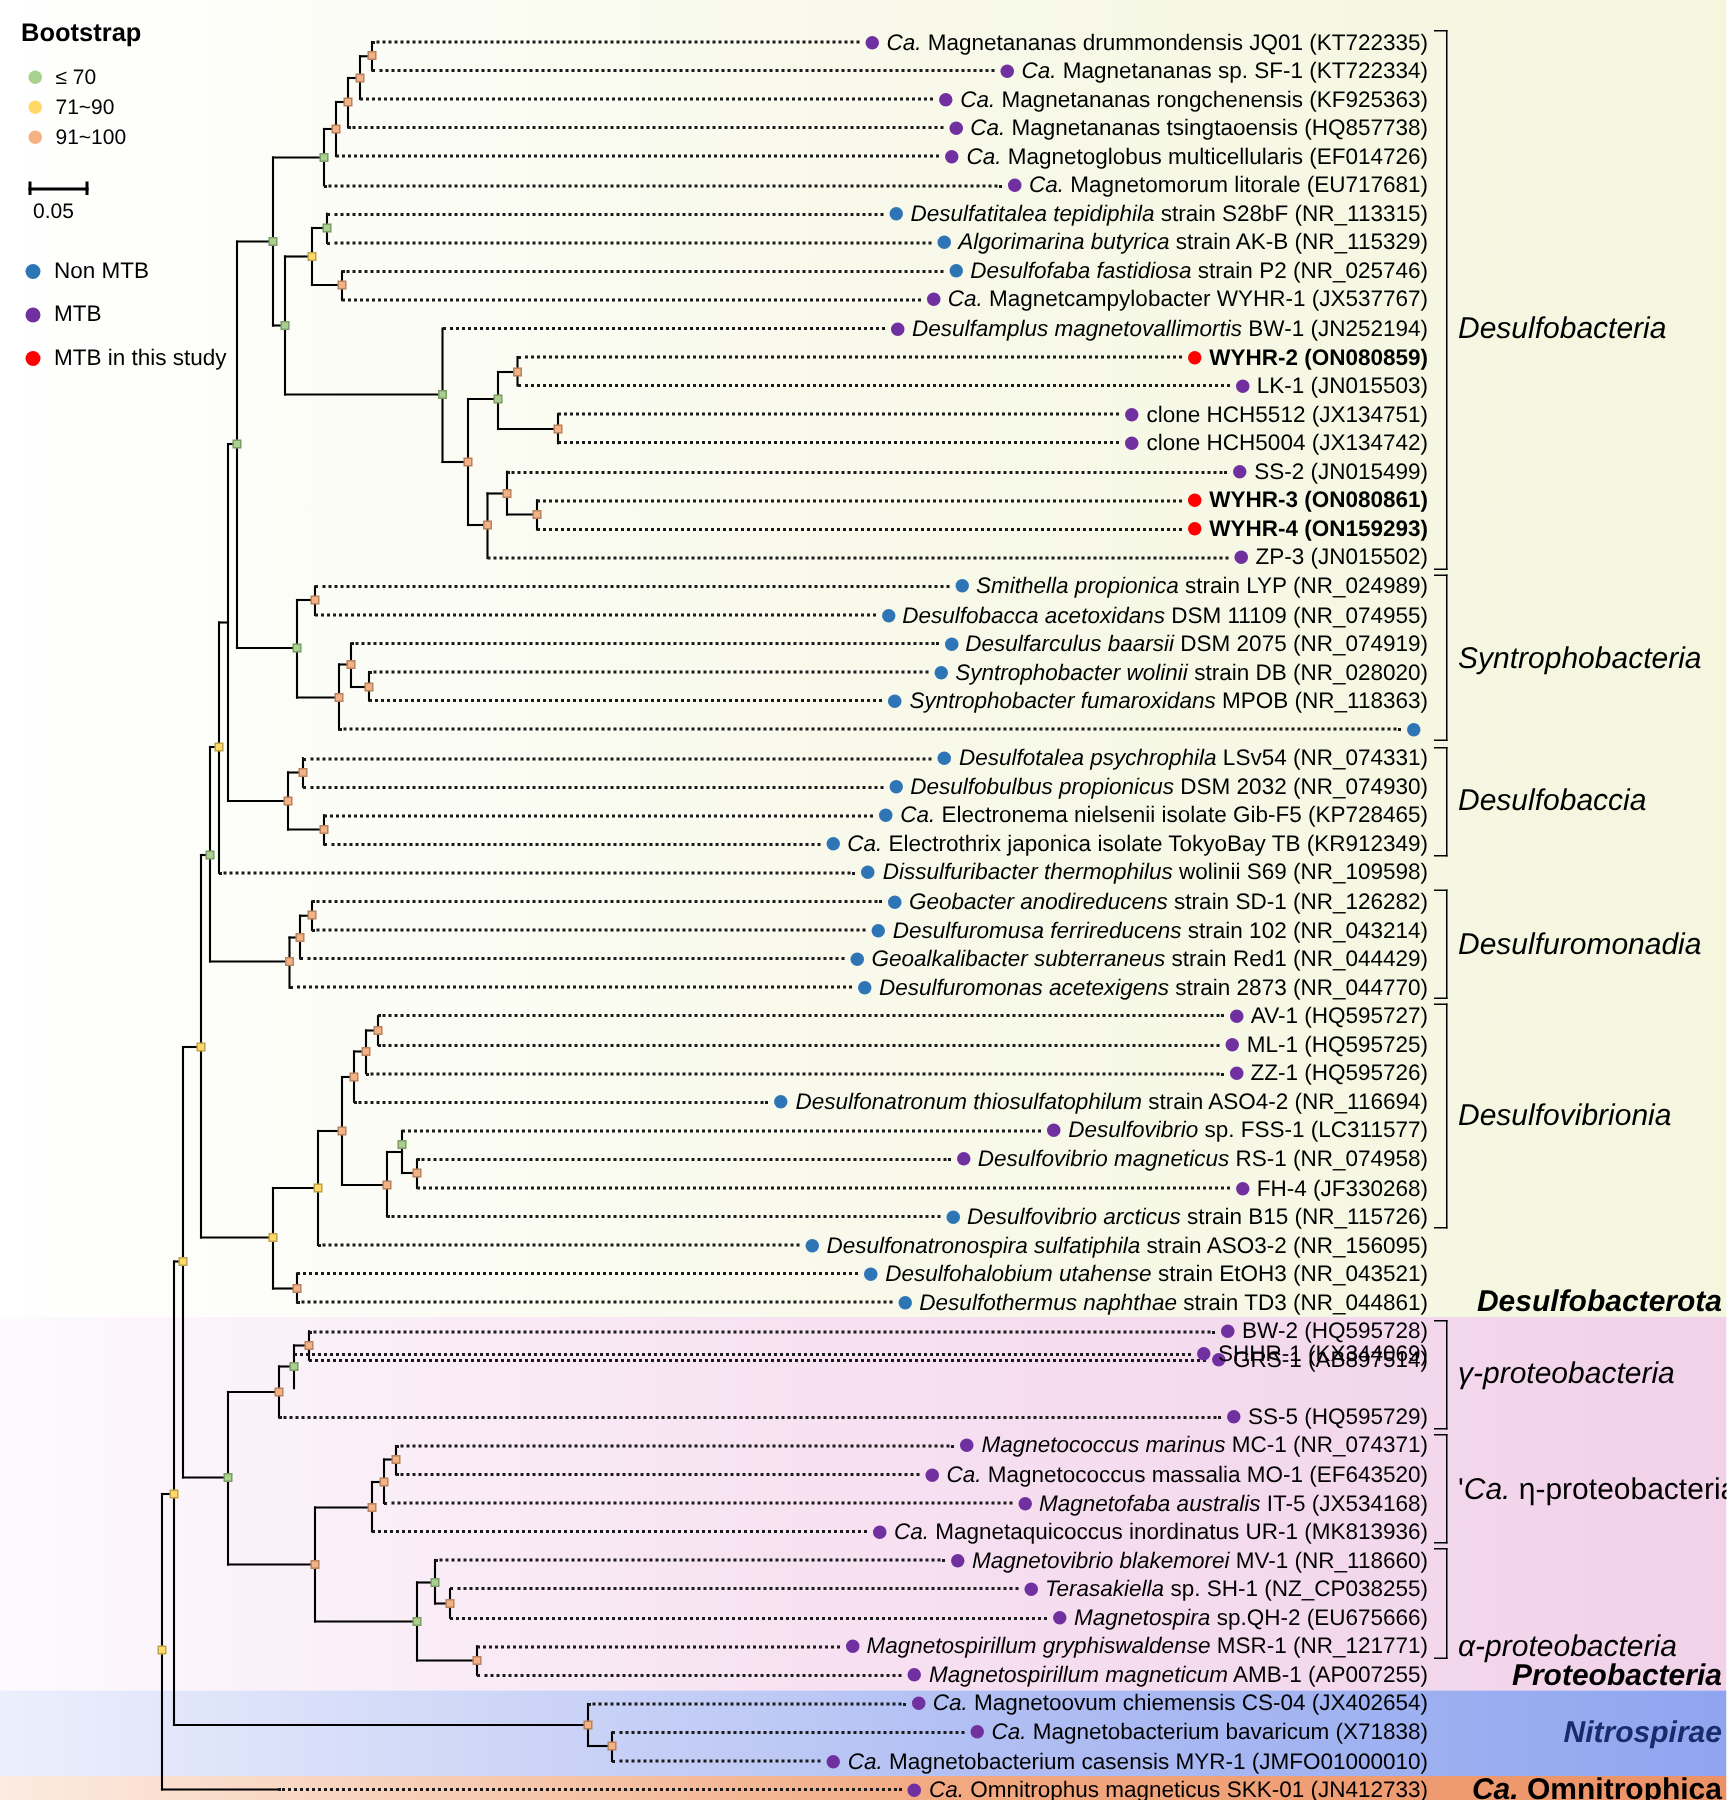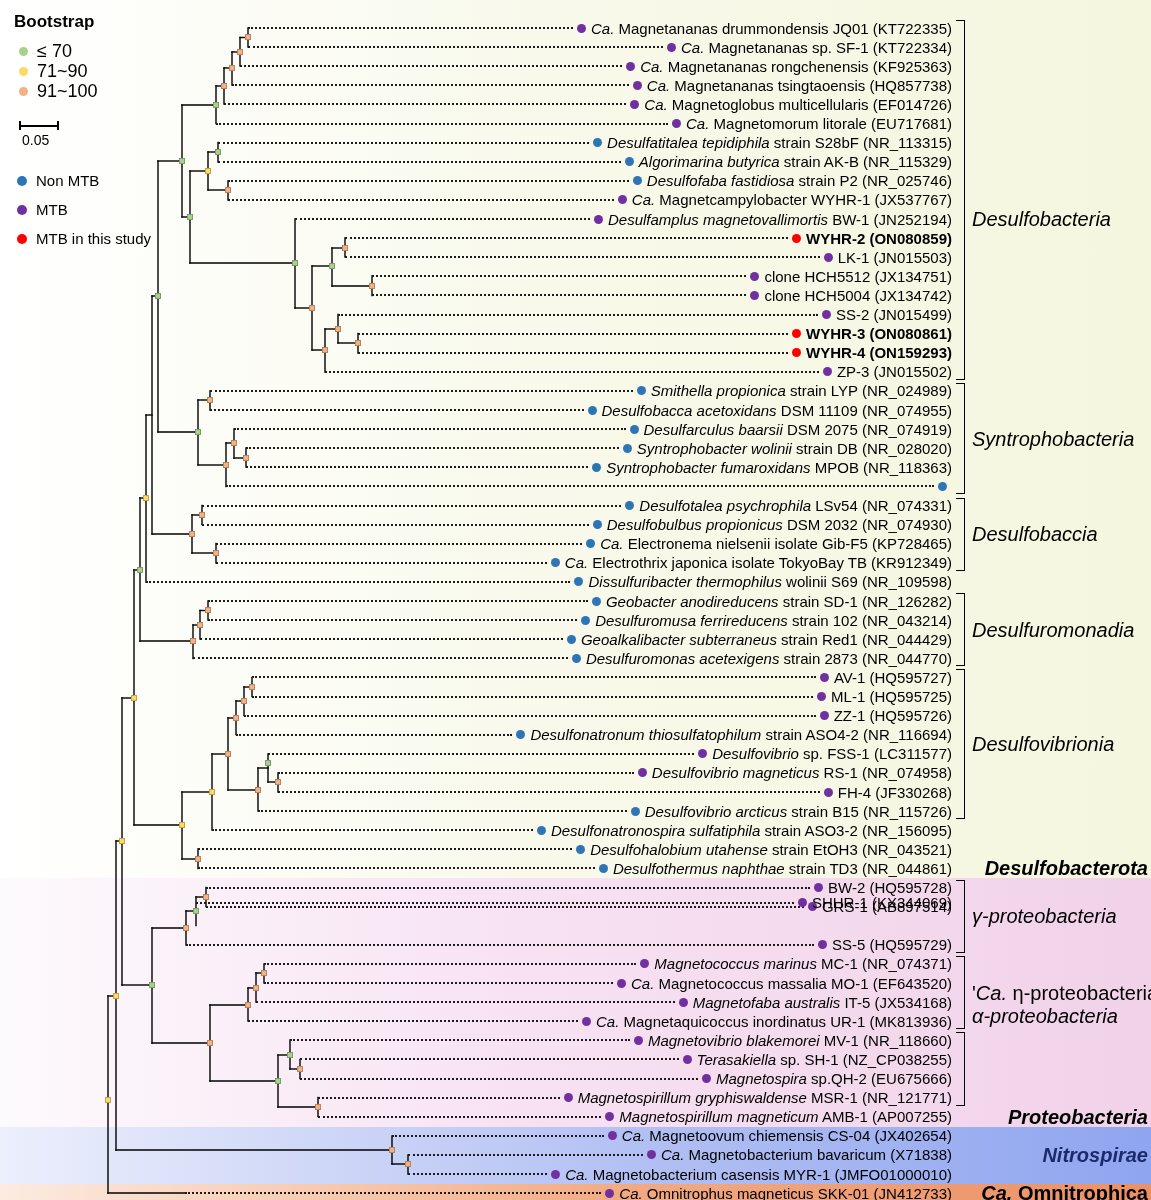--- a/index.html
+++ b/index.html
@@ -20,21 +20,21 @@
   .bracket{position:absolute;left:956px;width:9px;border-top:1.7px solid #000;border-right:1.7px solid #000;border-bottom:1.7px solid #000;box-sizing:border-box;}
   .group-label{position:absolute;left:972px;width:176px;font-size:20px;white-space:nowrap;color:#000;line-height:20px;height:20px;}
   .legend{position:absolute;left:14px;top:12px;width:190px;}
   .legend-title{font-size:17px;font-weight:bold;color:#000;margin-bottom:9px;}
   .legend-item{display:flex;align-items:center;}
   .legend-item.small{height:20px;}
   .legend-item.big{height:29px;}
   .legend-dot{border-radius:50%;flex:0 0 auto;margin-right:9px;}
   .legend-dot.small{width:9px;height:9px;margin-left:5px;}
   .legend-dot.big{width:10px;height:10px;margin-left:3px;}
-  .legend-label{font-size:18px;color:#000;}
+  .legend-label{font-size:14px;color:#000;}
   .legend-label.big{font-size:15px;}
   .scalebar{position:relative;width:40px;height:9px;margin:20px 0 1px 5px;}
   .scalebar .bar{position:absolute;left:0;right:0;top:4px;height:0;border-top:2.4px solid #000;}
   .scalebar .tick{position:absolute;top:0;width:2px;height:9px;background:#000;}
   .scalebar .tick.left{left:0;}
   .scalebar .tick.right{right:0;}
   .scalelabel{font-size:14px;color:#000;margin:2px 0 0 8px;}
   .taxa-block{margin-top:18px;}
 </style>
 </head>
@@ -554,21 +554,21 @@
       <div class="bracket" style="top: 593px; height: 73.3px;"></div>
       <div class="group-label" style="top: 619.65px;"><span style="font-style: italic;">Desulfuromonadia</span></div>
       <div class="bracket" style="top: 669.4px; height: 149.7px;"></div>
       <div class="group-label" style="top: 734.25px;"><span style="font-style: italic;">Desulfovibrionia</span></div>
       <div class="group-label" style="top: 858.4px; text-align: right;"><span style="font-style: italic; font-weight: bold;">Desulfobacterota</span></div>
       <div class="bracket" style="top: 879.5px; height: 73.3px;"></div>
       <div class="group-label" style="top: 906.15px;"><span style="font-style: italic;">γ-proteobacteria</span></div>
       <div class="bracket" style="top: 955.9px; height: 73.3px;"></div>
       <div class="group-label" style="top: 982.55px;"><span>'</span><span style="font-style: italic;">Ca.</span><span> η-proteobacteria'</span></div>
       <div class="bracket" style="top: 1032.3px; height: 73.3px;"></div>
-      <div class="group-label" style="top: 1006px;"><span style="font-style: italic;">α-proteobacteria</span></div>
+      <div class="group-label" style="top: 1088px;"><span style="font-style: italic;">α-proteobacteria</span></div>
       <div class="group-label" style="top: 1106.7px; text-align: right;"><span style="font-style: italic; font-weight: bold;">Proteobacteria</span></div>
       <div class="group-label" style="top: 1144.9px; text-align: right; color: rgb(27, 42, 107);"><span style="font-style: italic; font-weight: bold;">Nitrospirae</span></div>
       <div class="group-label" style="top: 1183.1px; text-align: right;"><span style="font-style: italic; font-weight: bold;">Ca.</span><span style="font-weight: bold;"> Omnitrophica</span></div>
     </div>
 
   <div class="legend">
     <div class="legend-title">Bootstrap</div>
     <div id="bootstrap-items">
         <div class="legend-item small">
           <span class="legend-dot small" style="background: rgb(169, 209, 142);"></span>

